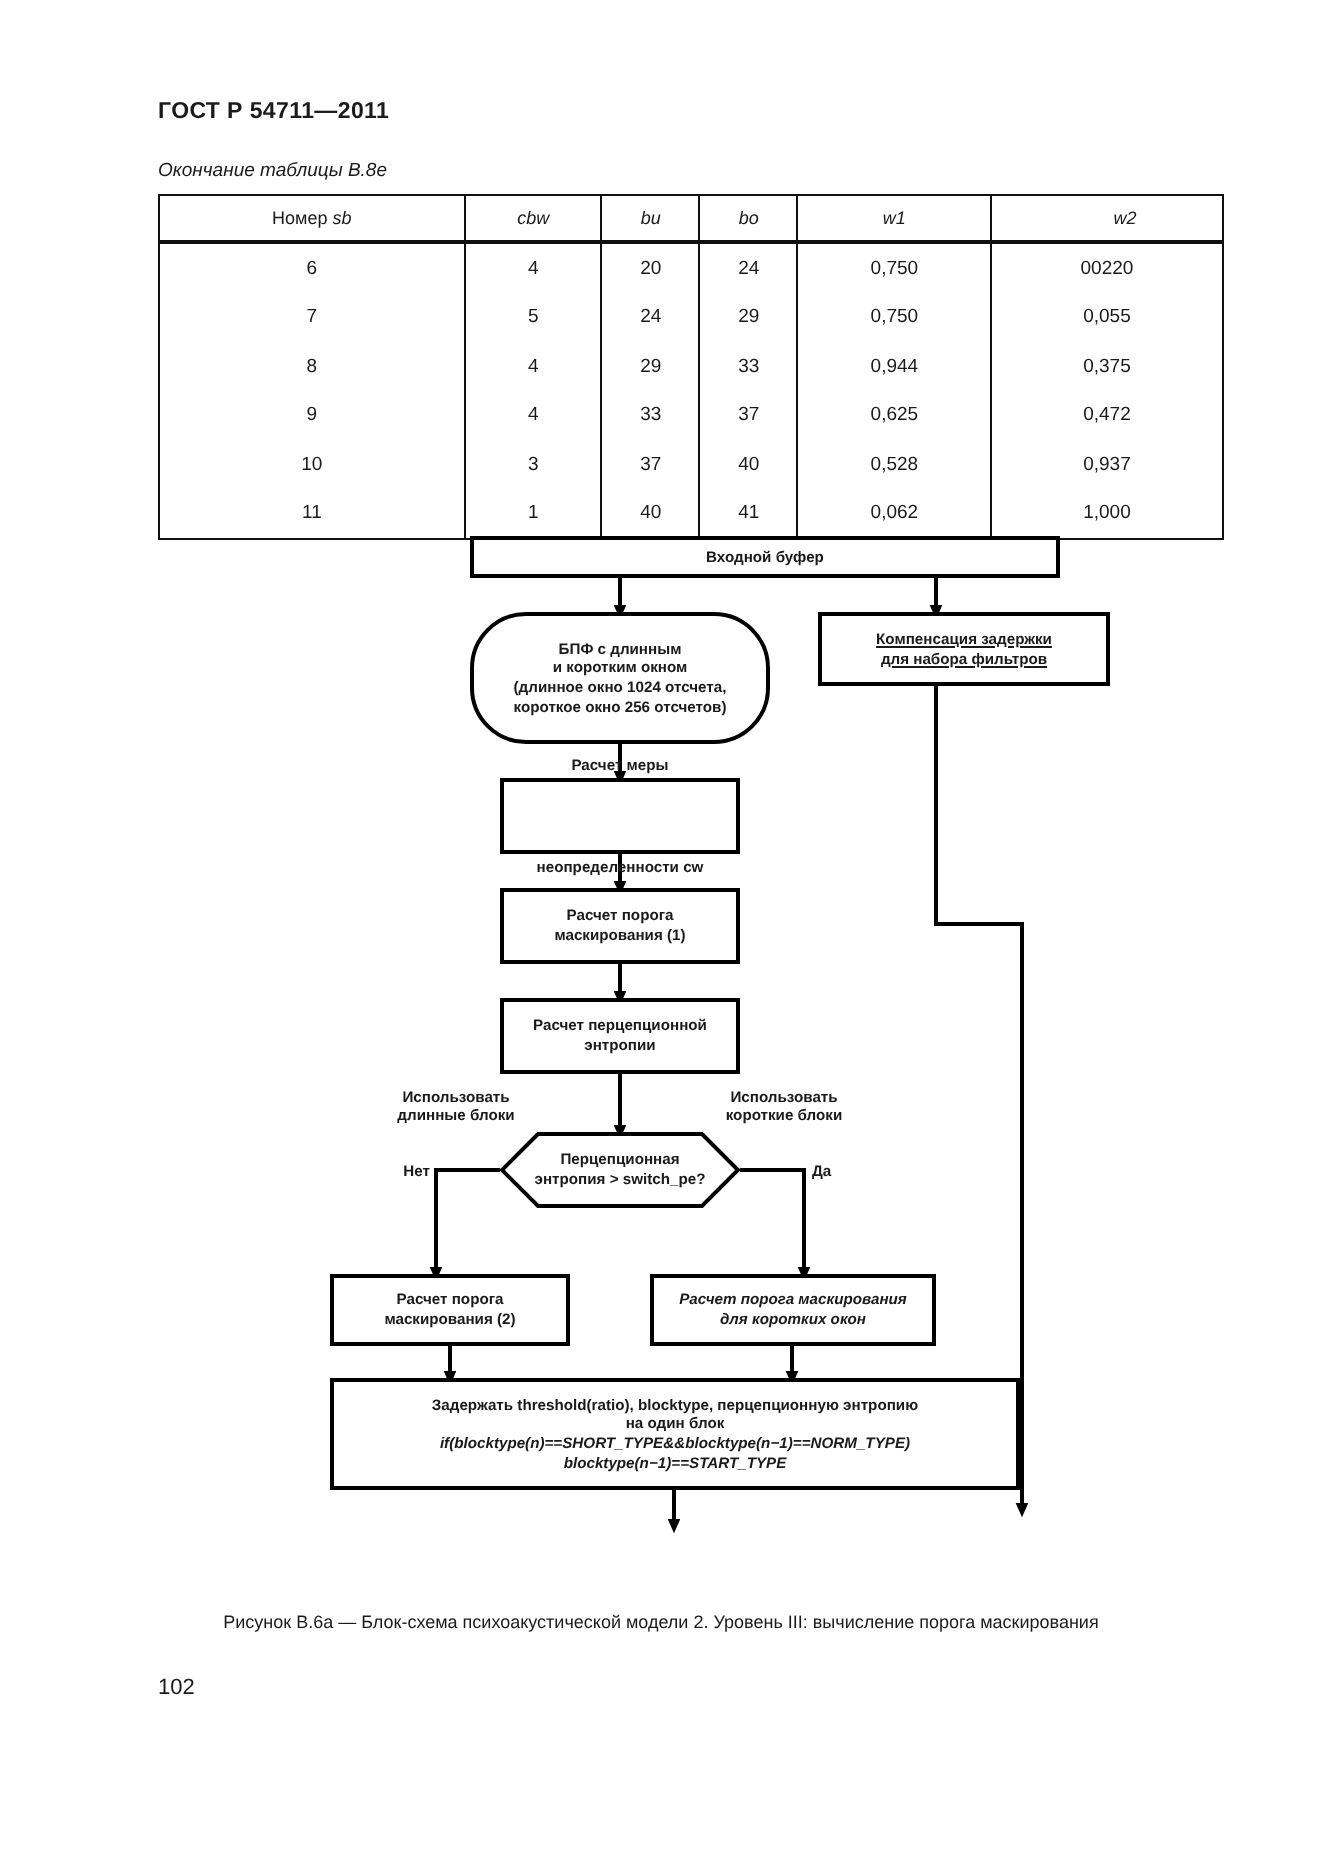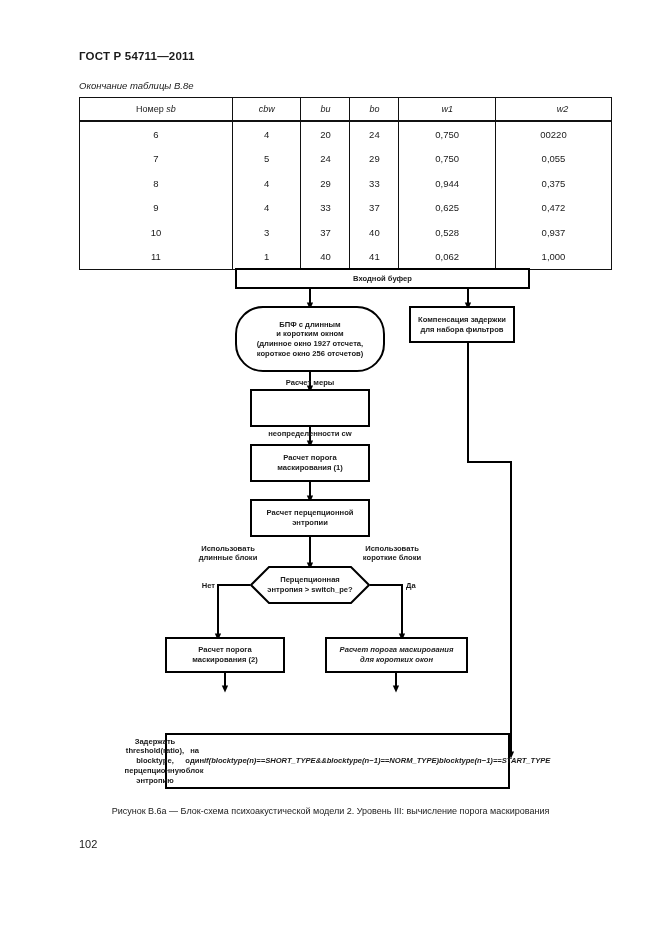--- a/index.html
+++ b/index.html
@@ -171,25 +171,25 @@
       </g>
     </svg>
 
     <div class="node" style="left:235px;top:13px;width:295px;height:21px;">
       <span>Входной буфер</span>
     </div>
 
     <div class="node" style="left:235px;top:51px;width:150px;height:66px;flex-direction:column;border-radius:28px;">
       <span>БПФ с длинным</span>
       <span>и коротким окном</span>
-      <span>(длинное окно 1927 отсчета,</span>
+      <span>(длинное окно 1024 отсчета,</span>
       <span>короткое окно 256 отсчетов)</span>
     </div>
 
-    <div class="node" style="left:409px;top:51px;width:106px;height:37px;flex-direction:column;">
+    <div class="node" style="left:409px;top:51px;width:146px;height:37px;flex-direction:column;text-decoration:underline;">
       <span>Компенсация задержки</span>
       <span>для набора фильтров</span>
     </div>
 
     <div class="node" style="left:250px;top:134px;width:120px;height:38px;flex-direction:column;gap:41px;">
       <span>Расчет меры</span>
       <span>неопределенности cw</span>
     </div>
 
     <div class="node" style="left:250px;top:189px;width:120px;height:38px;flex-direction:column;">
@@ -233,21 +233,21 @@
     <div class="node" style="left:165px;top:382px;width:120px;height:36px;flex-direction:column;">
       <span>Расчет порога</span>
       <span>маскирования (2)</span>
     </div>
 
     <div class="node" style="left:325px;top:382px;width:143px;height:36px;flex-direction:column;font-style:italic;">
       <span>Расчет порога маскирования</span>
       <span>для коротких окон</span>
     </div>
 
-    <div class="node" style="left:165px;top:434px;width:345px;height:56px;margin-top:44px;">
+    <div class="node" style="left:165px;top:434px;width:345px;height:56px;flex-direction:column;">
       <span>Задержать threshold(ratio), blocktype, перцепционную энтропию</span>
       <span>на один блок</span>
       <span class="codeline">if(blocktype(n)==SHORT_TYPE&amp;&amp;blocktype(n−1)==NORM_TYPE)</span>
       <span class="codeline">blocktype(n−1)==START_TYPE</span>
     </div>
 
 
   </div>
 
   <div id="fig-caption">Рисунок В.6а — Блок-схема психоакустической модели 2. Уровень III: вычисление порога маскирования</div>

